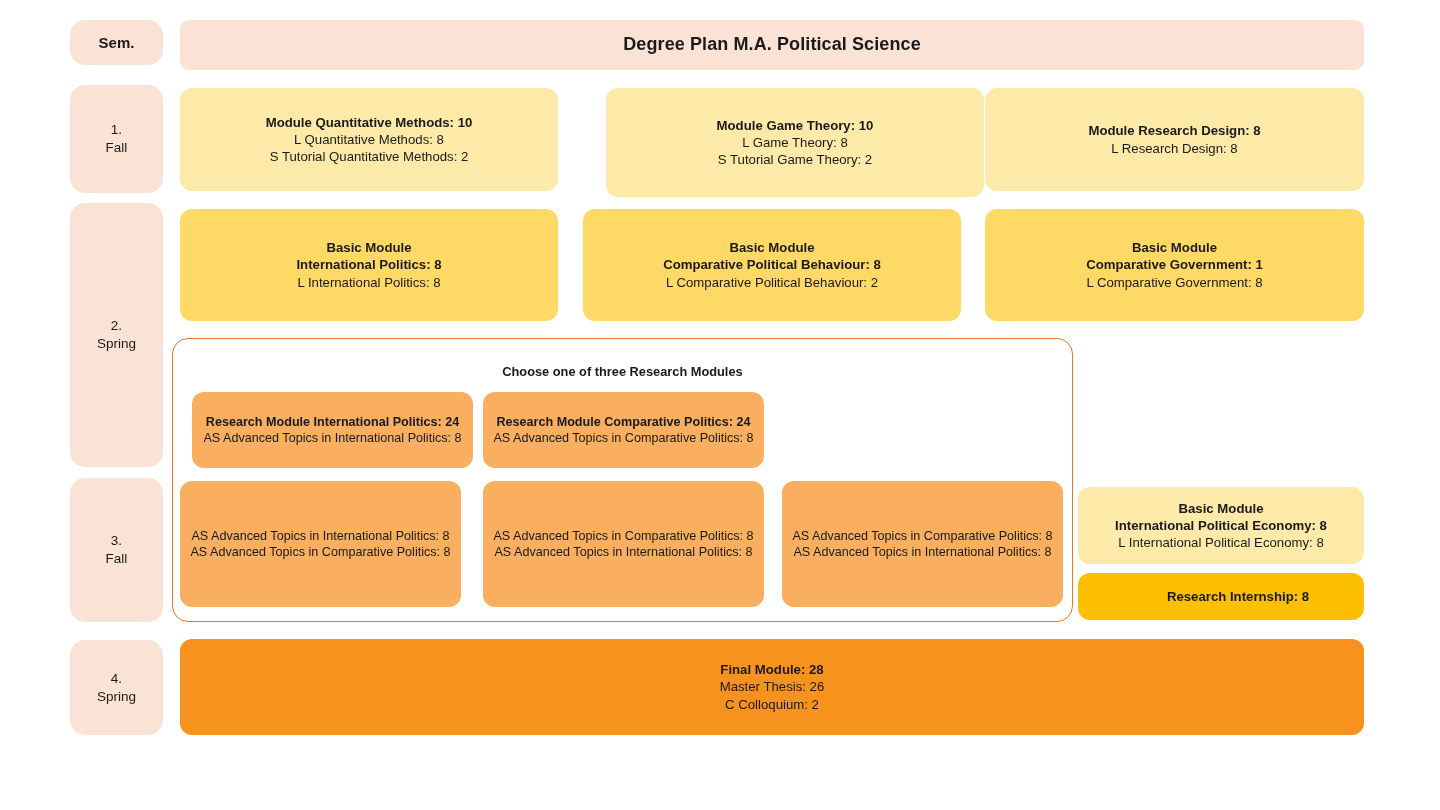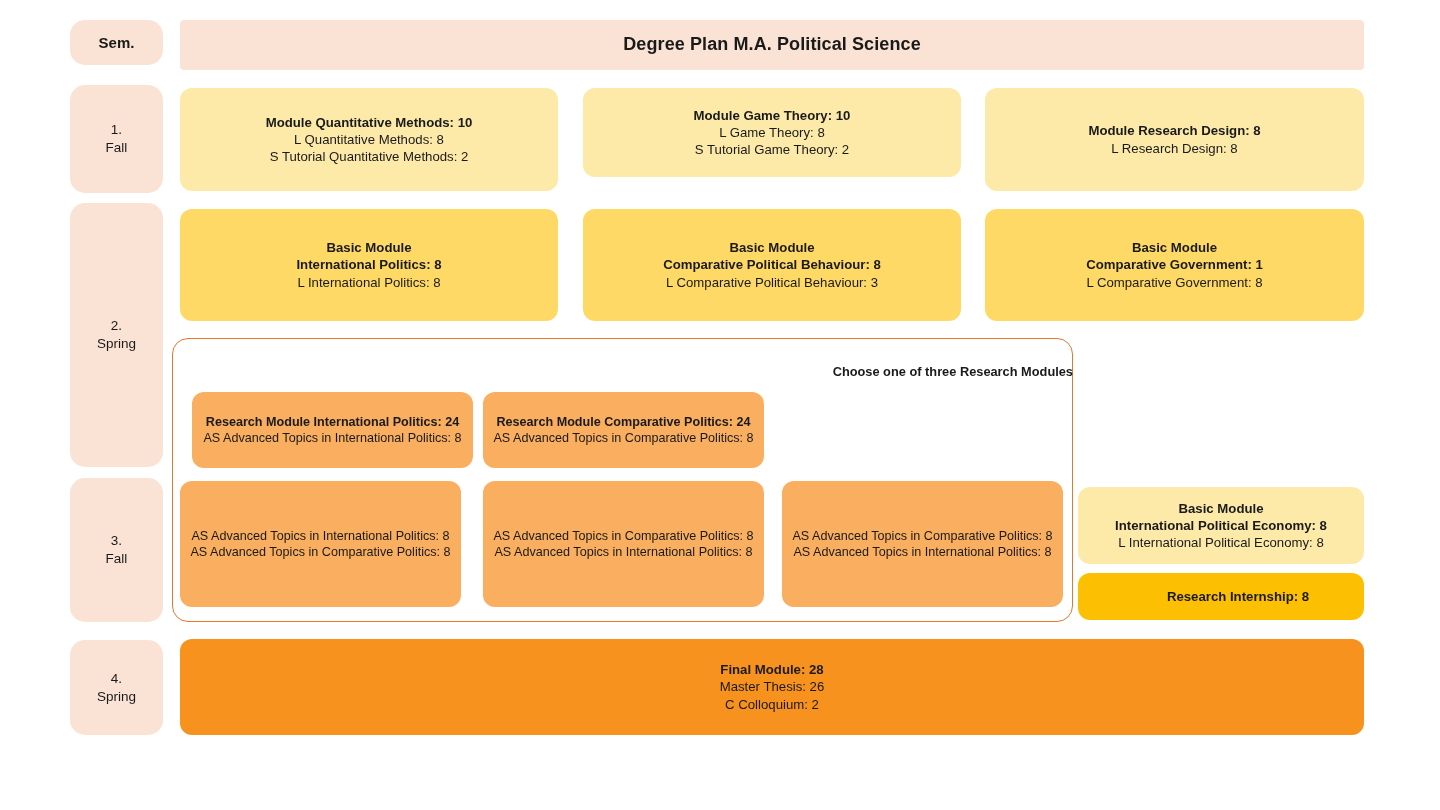--- a/index.html
+++ b/index.html
@@ -27,21 +27,21 @@
   }
   .sem-box {
     background: #fae3d4;
     border-radius: 15px;
     font-size: 13.5px;
     color: #1a1a1a;
   }
   .sem-head { font-weight: bold; font-size: 15px; }
   .title-bar {
     background: #fae3d4;
-    border-radius: 4px;
+    border-radius: 9px;
     font-weight: bold;
     font-size: 18px;
     letter-spacing: .1px;
   }
   .light-yellow { background: #fdeaa8; }
   .mid-yellow   { background: #ffd966; }
   .gold         { background: #fcbf02; padding-left: 44px; }
   .light-orange { background: #f9ae60; }
   .deep-orange  { background: #f8921e; }
 
@@ -52,21 +52,21 @@
   .outline-group {
     position: absolute;
     border: 1.6px solid #e8762c;
     border-radius: 16px;
     background: transparent;
   }
   .group-caption {
     position: absolute;
     font-weight: bold;
     font-size: 12.8px;
-    text-align: right;
+    text-align: center;
     white-space: nowrap;
   }
   .line { display: block; white-space: nowrap; }
 </style>
 </head>
 <body>
 
 <div class="canvas">
 
   <div class="box sem-box sem-head" style="left:70px; top:20px; width:93px; height:45px;">
@@ -96,41 +96,41 @@
   <div class="box title-bar" style="left:180px; top:20px; width:1184px; height:50px;">
     <span class="line">Degree Plan M.A. Political Science</span>
   </div>
 
   <div class="box light-yellow" style="left:180px; top:88px; width:378px; height:103px;">
     <span class="line b f135">Module Quantitative Methods: 10</span>
     <span class="line f135">L Quantitative Methods: 8</span>
     <span class="line f135">S Tutorial Quantitative Methods: 2</span>
   </div>
 
-  <div class="box light-yellow" style="left:583px; top:88px; width:378px; height:89px;">
+  <div class="box light-yellow" style="left:606px; top:88px; width:378px; height:109px;">
     <span class="line b f135">Module Game Theory: 10</span>
     <span class="line f135">L Game Theory: 8</span>
     <span class="line f135">S Tutorial Game Theory: 2</span>
   </div>
 
   <div class="box light-yellow" style="left:985px; top:88px; width:379px; height:103px;">
     <span class="line b f135">Module Research Design: 8</span>
     <span class="line f135">L Research Design: 8</span>
   </div>
 
   <div class="box mid-yellow" style="left:180px; top:209px; width:378px; height:112px;">
     <span class="line b f135">Basic Module</span>
     <span class="line b f135">International Politics: 8</span>
     <span class="line f135">L International Politics: 8</span>
   </div>
 
   <div class="box mid-yellow" style="left:583px; top:209px; width:378px; height:112px;">
     <span class="line b f135">Basic Module</span>
     <span class="line b f135">Comparative Political Behaviour: 8</span>
-    <span class="line f135">L Comparative Political Behaviour: 3</span>
+    <span class="line f135">L Comparative Political Behaviour: 2</span>
   </div>
 
   <div class="box mid-yellow" style="left:985px; top:209px; width:379px; height:112px;">
     <span class="line b f135">Basic Module</span>
     <span class="line b f135">Comparative Government: 1</span>
     <span class="line f135">L Comparative Government: 8</span>
   </div>
 
   <div class="outline-group" style="left:172px; top:338px; width:901px; height:284px;"></div>
 

